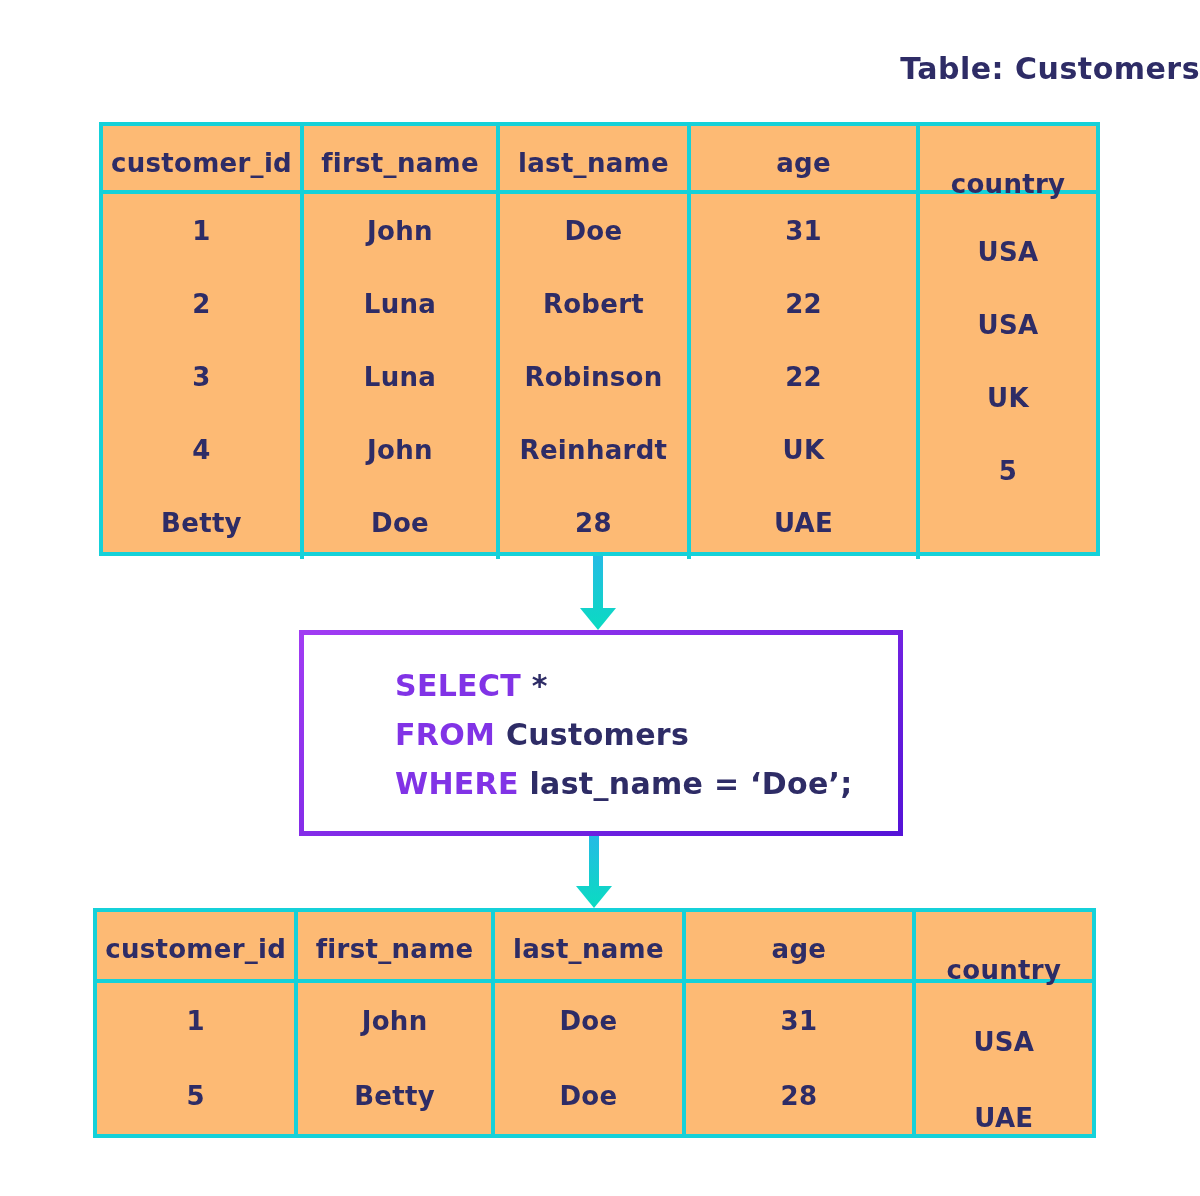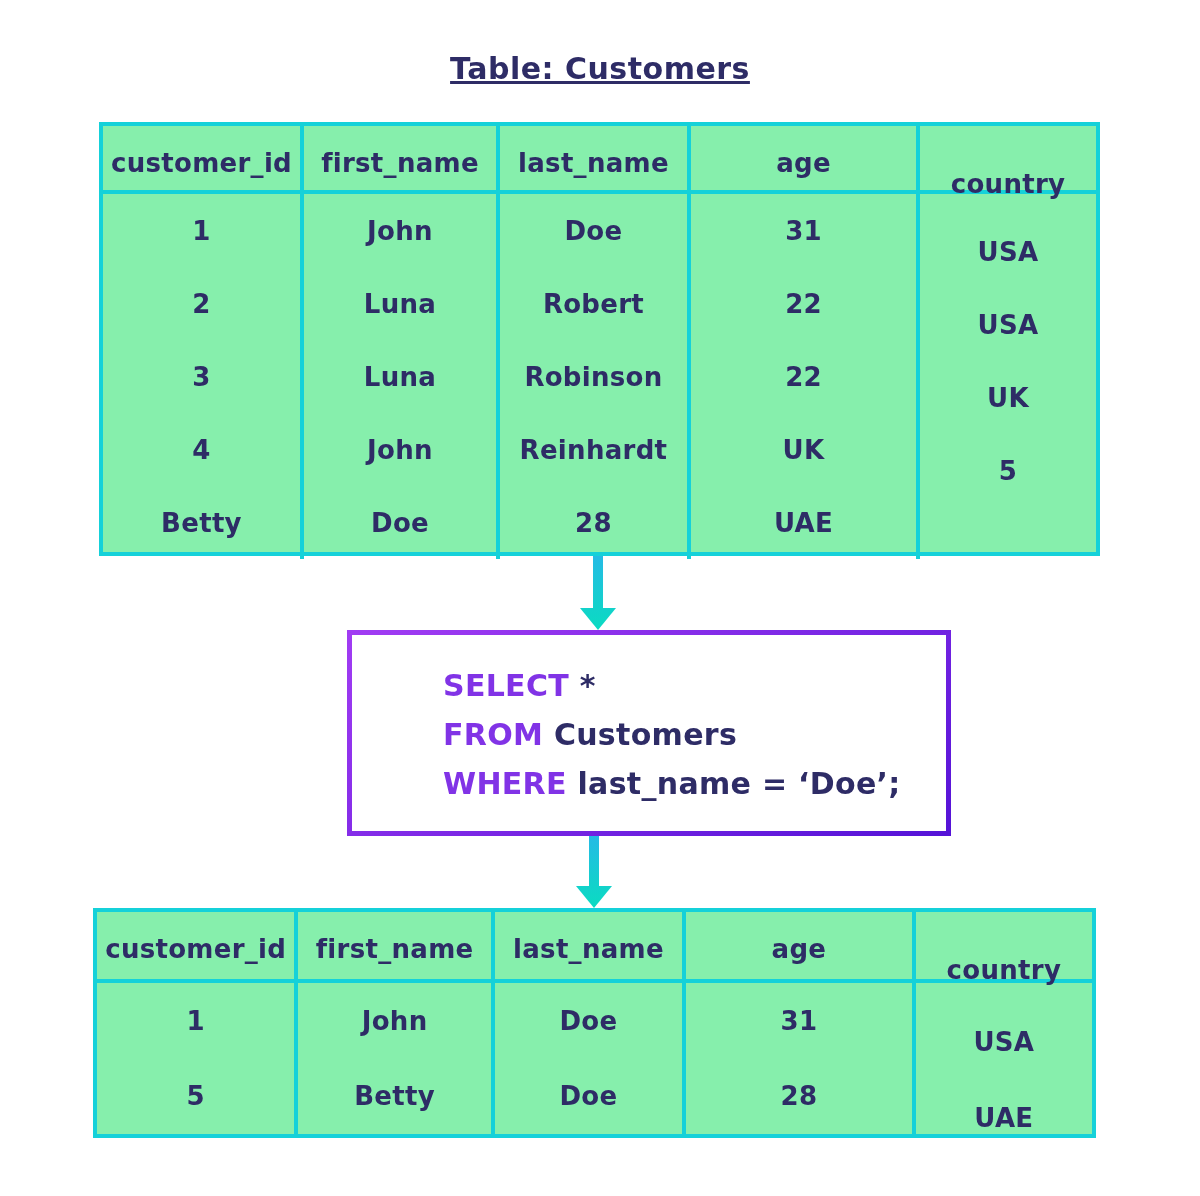--- a/index.html
+++ b/index.html
@@ -16,34 +16,33 @@
     font-weight: bold;
     color: #2e2c66;
     overflow: hidden;
   }
 
   .title {
     position: absolute;
     top: 51px;
     left: 0;
     width: 1200px;
-    text-align: center;
+    text-align: right;
     font-size: 30px;
     letter-spacing: 0.5px;
-    text-decoration: underline;
   }
 
   
   .sqltable {
     position: absolute;
     box-sizing: border-box;
     border: 4px solid #15d1d9;
     display: flex;
     flex-direction: column;
-    background: #86efac;
+    background: #fdba74;
     text-align: right;
   }
   .thead {
     display: grid;
     grid-template-columns: 200fr 195fr 190fr 228fr 175fr;
     border-bottom: 4px solid #15d1d9;
     flex: 0 0 auto;
   }
   .tbody {
     flex: 1 1 auto;
@@ -95,21 +94,20 @@
   .querybox {
     position: absolute;
     left: 299px;
     top: 630px;
     width: 604px;
     height: 206px;
     box-sizing: border-box;
     border: 5px solid transparent;
     border-image: linear-gradient(150deg, #a13cf3 0%, #5513d7 100%) 1;
     padding: 26px 0 0 91px;
-    margin-left: 48px;
   }
   .qline {
     font-size: 30px;
     line-height: 49px;
     letter-spacing: 0.3px;
     white-space: pre;
   }
   .qline .kw   { color: #8133e6; }
   .qline .qrest{ color: #2e2c66; }
 </style>

